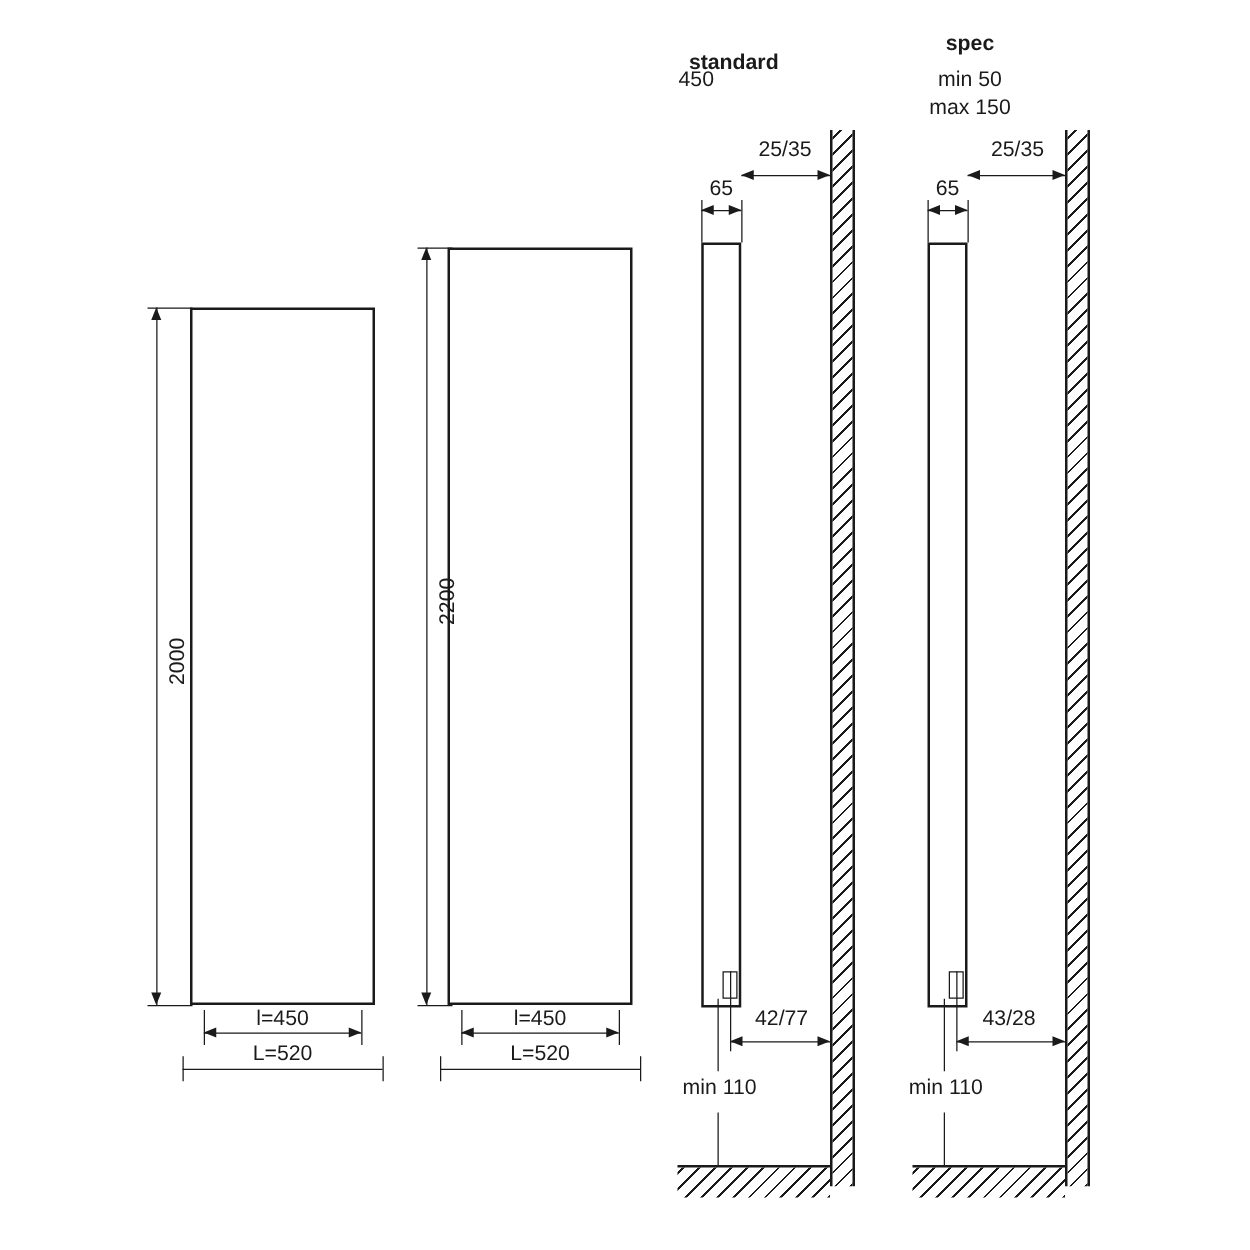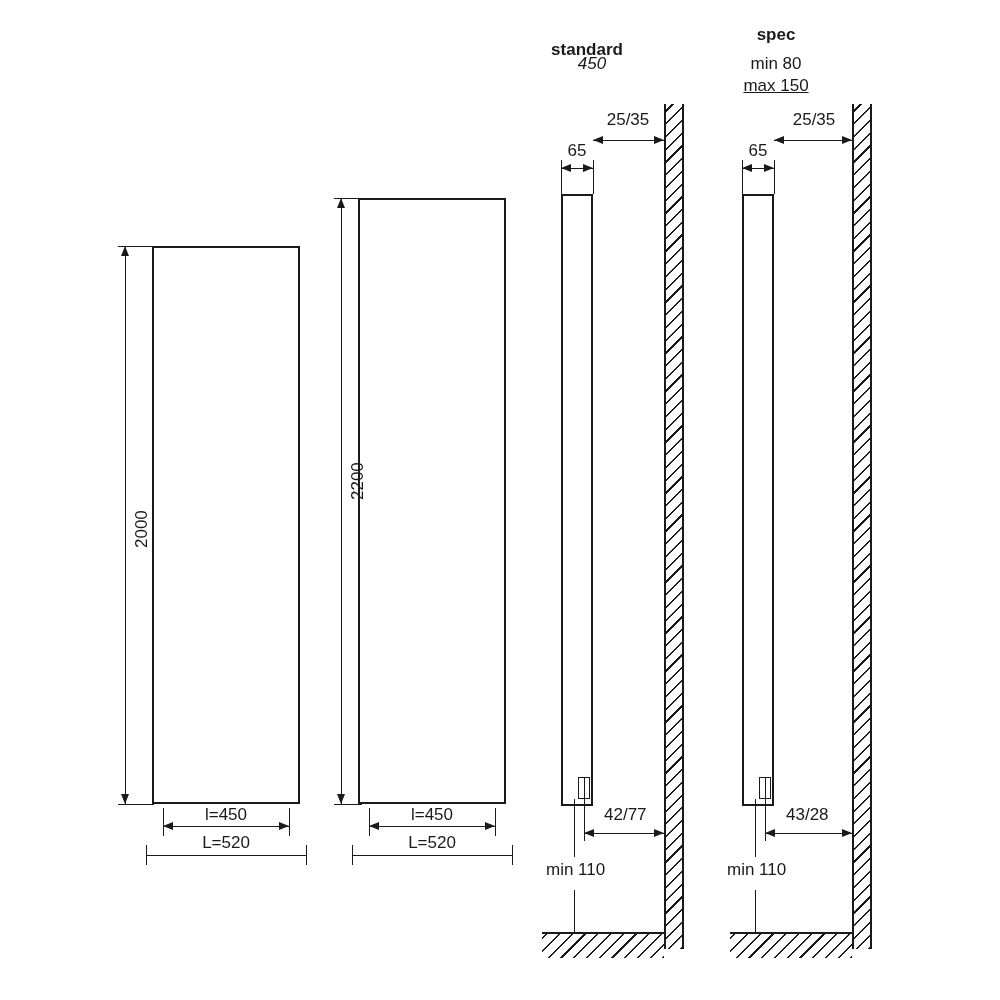--- a/index.html
+++ b/index.html
@@ -149,21 +149,21 @@
   <div class="vline thin" style="left:369px; top:808px; height:28px;"></div>
   <div class="vline thin" style="left:495px; top:808px; height:28px;"></div>
   <div class="lbl center" style="left:432px; top:805px; background:#fff; padding:0 5px;">l=450</div>
 
   <div class="hline" style="left:352px; top:855px; width:160px;"></div>
   <div class="vline thin" style="left:352px; top:845px; height:20px;"></div>
   <div class="vline thin" style="left:512px; top:845px; height:20px;"></div>
   <div class="lbl center" style="left:432px; top:833px; background:#fff; padding:0 6px;">L=520</div>
 
   <div class="lbl bold center" style="left:587px; top:40px;">standard</div>
-  <div class="lbl center" style="left:592px; top:54px;font-style:italic;">450</div>
+  <div class="lbl center" style="left:557px; top:54px;">450</div>
 
   <div class="wall" style="left:664px; top:104px; width:20px; height:845px;"></div>
 
   <div class="floor" style="left:542px; top:932px; width:122px; height:26px;"></div>
 
   <div class="box" style="left:561px; top:194px; width:32px; height:612px;"></div>
 
   <div class="conn" style="left:578px; top:777px; width:12px; height:22px;"></div>
   <div class="vline thin" style="left:584px; top:777px; height:22px;"></div>
 
@@ -183,22 +183,22 @@
   <div class="arrow arr-left" style="left:584px; top:828.5px;"></div>
   <div class="arrow arr-right" style="left:654px; top:828.5px;"></div>
   <div class="vline thin" style="left:584px; top:799px; height:42px;"></div>
   <div class="lbl" style="left:604px; top:805px;">42/77</div>
 
   <div class="vline thin" style="left:574px; top:799px; height:58px;"></div>
   <div class="vline thin" style="left:574px; top:890px; height:42px;"></div>
   <div class="lbl" style="left:546px; top:860px;">min 110</div>
 
   <div class="lbl bold center" style="left:776px; top:25px;text-align:right;">spec</div>
-  <div class="lbl center" style="left:776px; top:54px;">min 80</div>
-  <div class="lbl center" style="left:776px; top:76px;text-decoration:underline;">max 150</div>
+  <div class="lbl center" style="left:776px; top:54px;">min 50</div>
+  <div class="lbl center" style="left:776px; top:76px;">max 150</div>
 
   <div class="wall" style="left:852px; top:104px; width:20px; height:845px;"></div>
 
   <div class="floor" style="left:730px; top:932px; width:122px; height:26px;"></div>
 
   <div class="box" style="left:742px; top:194px; width:32px; height:612px;"></div>
 
   <div class="conn" style="left:759px; top:777px; width:12px; height:22px;"></div>
   <div class="vline thin" style="left:765px; top:777px; height:22px;"></div>
 

